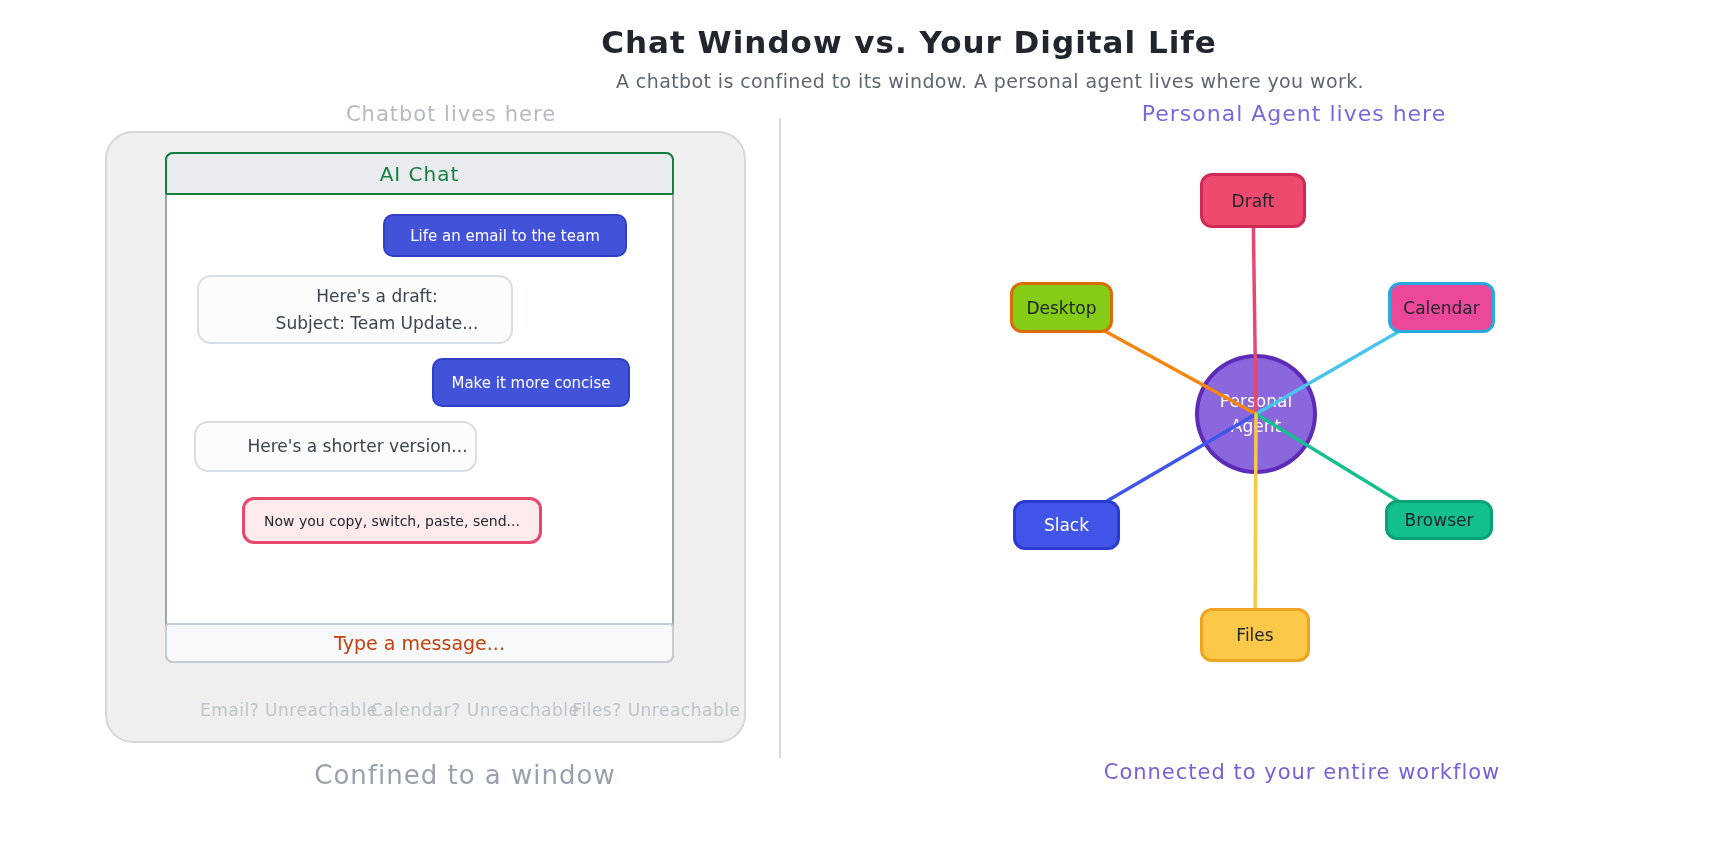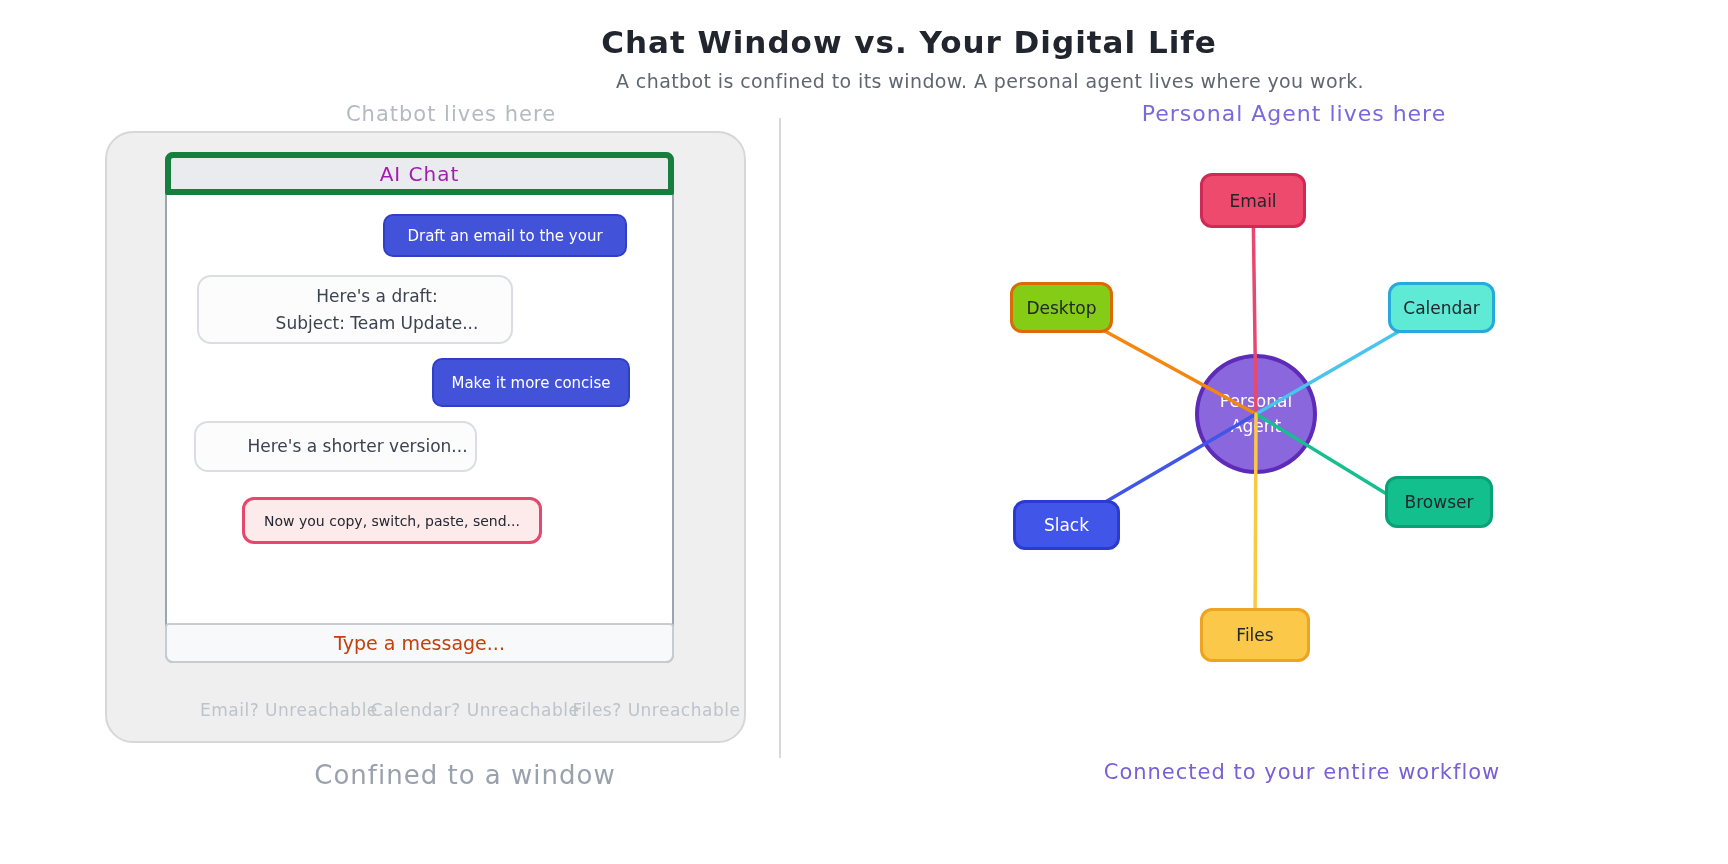--- a/index.html
+++ b/index.html
@@ -14,22 +14,22 @@
   .main-title { top:24px; left:909px; font-size:31px; font-weight:bold; color:#20252e; white-space:nowrap; letter-spacing:1px; }
   .subtitle   { top:70px; left:990px; font-size:19px; color:#5f6670; white-space:nowrap; letter-spacing:0.4px; }
 
   
   .divider { left:779px; top:118px; width:2px; height:640px; background:#d9d9d9; }
 
   
   .left-label  { top:102px; left:451px; font-size:21px; color:#b4bac2; white-space:nowrap; letter-spacing:1px; }
   .outer-frame { left:105px; top:131px; width:637px; height:608px; background:#efefef; border:2px solid #d7d7d7; border-radius:28px; }
   .chat-panel  { left:165px; top:152px; width:509px; height:511px; background:#ffffff; border:2px solid #9aa5b1; border-radius:8px; box-sizing:border-box; }
-  .chat-titlebar { left:165px; top:152px; width:509px; height:43px; background:#e9ebee; border:6px solid #15803d; border-radius:8px 8px 2px 2px; box-sizing:border-box;
-                   display:flex; align-items:center; justify-content:center; font-size:20px; color:#a21caf; letter-spacing:1px; }
+  .chat-titlebar { left:165px; top:152px; width:509px; height:43px; background:#e9ebee; border:2px solid #15803d; border-radius:8px 8px 2px 2px; box-sizing:border-box;
+                   display:flex; align-items:center; justify-content:center; font-size:20px; color:#15803d; letter-spacing:1px; }
   .msg { position:absolute; box-sizing:border-box; display:flex; flex-direction:column; align-items:center; justify-content:center; text-align:center; white-space:nowrap; }
   .msg.user      { background:#4353d9; border:2px solid #2f3fc6; color:#ffffff; border-radius:10px; font-size:15px; }
   .msg.assistant { background:#fcfcfd; border:2px solid #dadee3; color:#3a434f; border-radius:14px; font-size:17px; line-height:1.55;padding-left:44px; }
   .msg.warning   { background:#fdeaea; border:3px solid #e5476d; color:#232833; border-radius:12px; font-size:14px; }
   .m0 { left:383px; top:214px; width:244px; height:43px; }
   .m1 { left:197px; top:275px; width:316px; height:69px; }
   .m2 { left:432px; top:358px; width:198px; height:49px; }
   .m3 { left:194px; top:421px; width:283px; height:51px; font-size:16px; }
   .m4 { left:242px; top:497px; width:300px; height:47px; }
   .input-bar { left:165px; top:623px; width:509px; height:40px; background:#f8f9fa; border:2px solid #c6ccd2; border-radius:4px 4px 8px 8px; box-sizing:border-box;
@@ -44,21 +44,21 @@
                 background:#8a67dc; border:4px solid #5d2bb8; box-sizing:border-box; z-index:1;
                 display:flex; align-items:center; justify-content:center; text-align:center;
                 color:#ffffff; font-size:17px; line-height:1.5; padding:0 14px; }
   #spokes { position:absolute; left:0; top:0; width:1728px; height:864px; z-index:2; pointer-events:none; }
   .node { position:absolute; box-sizing:border-box; z-index:3; border-radius:12px; border-style:solid; border-width:3px;
           display:flex; align-items:center; justify-content:center; font-size:17px; white-space:nowrap; }
   .n-email    { left:1200px; top:173px; width:106px; height:55px; }
   .n-desktop  { left:1010px; top:282px; width:103px; height:51px; }
   .n-calendar { left:1388px; top:282px; width:107px; height:51px; }
   .n-slack    { left:1013px; top:500px; width:107px; height:50px; }
-  .n-browser  { left:1385px; top:476px; width:108px; height:52px;text-align:center; }
+  .n-browser  { left:1385px; top:500px; width:108px; height:40px;text-align:center; }
   .n-files    { left:1200px; top:608px; width:110px; height:54px; }
   .right-caption { top:760px; left:1302px; font-size:21px; color:#7a5fd6; white-space:nowrap; letter-spacing:1px; }
 </style>
 </head>
 <body>
 
 <div id="app">
 
   <div class="abs cx main-title">Chat Window vs. Your Digital Life</div>
   <div class="abs cx subtitle">A chatbot is confined to its window. A personal agent lives where you work.</div>
@@ -66,21 +66,21 @@
   <div class="abs divider"></div>
 
   <div class="abs cx left-label">Chatbot lives here</div>
   <div class="abs outer-frame"></div>
   <div class="abs chat-panel"></div>
   <div class="abs chat-titlebar">
     <span>AI Chat</span>
   </div>
   <div id="messages">
       <div class="msg user m0">
-        <div>Draft an email to the your</div>
+        <div>Life an email to the team</div>
       </div>
       <div class="msg assistant m1">
         <div>Here's a draft:</div>
         <div>Subject: Team Update...</div>
       </div>
       <div class="msg user m2">
         <div>Make it more concise</div>
       </div>
       <div class="msg assistant m3">
         <div>Here's a shorter version...</div>
@@ -101,22 +101,22 @@
   </div>
   <svg id="spokes" xmlns="http://www.w3.org/2000/svg">
       <line x1="1256" y1="414" x2="1253" y2="200" stroke="#e8476f" stroke-width="3.5" stroke-linecap="round"></line>
       <line x1="1256" y1="414" x2="1061" y2="307" stroke="#f5860f" stroke-width="3.5" stroke-linecap="round"></line>
       <line x1="1256" y1="414" x2="1441" y2="307" stroke="#49c4ed" stroke-width="3.5" stroke-linecap="round"></line>
       <line x1="1256" y1="414" x2="1066" y2="525" stroke="#4155e8" stroke-width="3.5" stroke-linecap="round"></line>
       <line x1="1256" y1="414" x2="1439" y2="526" stroke="#16bf8f" stroke-width="3.5" stroke-linecap="round"></line>
       <line x1="1256" y1="414" x2="1255" y2="635" stroke="#f9c943" stroke-width="3.5" stroke-linecap="round"></line>
     </svg>
   <div id="nodes">
-      <div class="node n-email" style="background: rgb(238, 74, 110); border-color: rgb(207, 41, 85); color: rgb(34, 38, 44);">Email</div>
+      <div class="node n-email" style="background: rgb(238, 74, 110); border-color: rgb(207, 41, 85); color: rgb(34, 38, 44);">Draft</div>
       <div class="node n-desktop" style="background: #84cc16; border-color: rgb(217, 108, 6); color: rgb(34, 38, 44);">Desktop</div>
-      <div class="node n-calendar" style="background: #5eead4; border-color: rgb(39, 169, 221); color: rgb(34, 38, 44);">Calendar</div>
+      <div class="node n-calendar" style="background: #ec4899; border-color: rgb(39, 169, 221); color: rgb(34, 38, 44);">Calendar</div>
       <div class="node n-slack" style="background: rgb(65, 85, 232); border-color: rgb(43, 59, 208); color: rgb(255, 255, 255);">Slack</div>
       <div class="node n-browser" style="background: rgb(20, 191, 142); border-color: rgb(10, 161, 118); color: rgb(34, 38, 44);">Browser</div>
       <div class="node n-files" style="background: rgb(251, 200, 74); border-color: rgb(236, 164, 34); color: rgb(34, 38, 44); text-align: right;">Files</div>
     </div>
   <div class="abs cx right-caption">Connected to your entire workflow</div>
 
 </div>
 
 </body></html>

